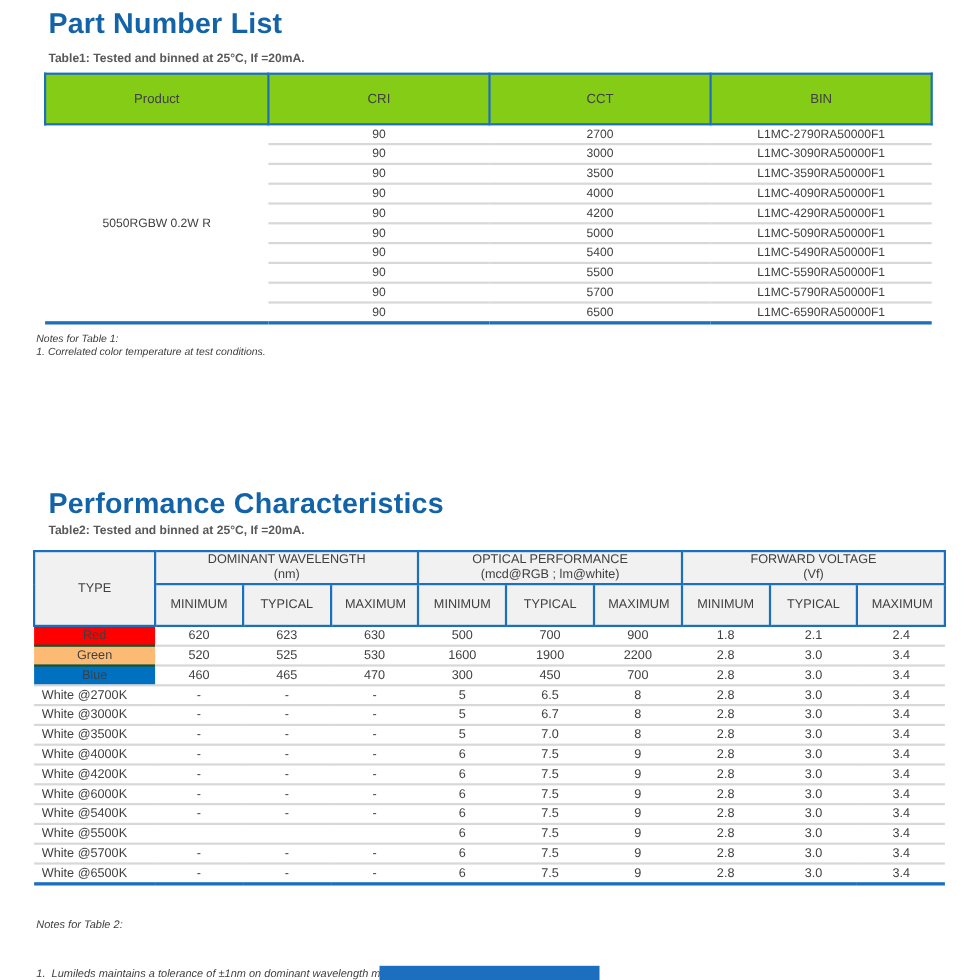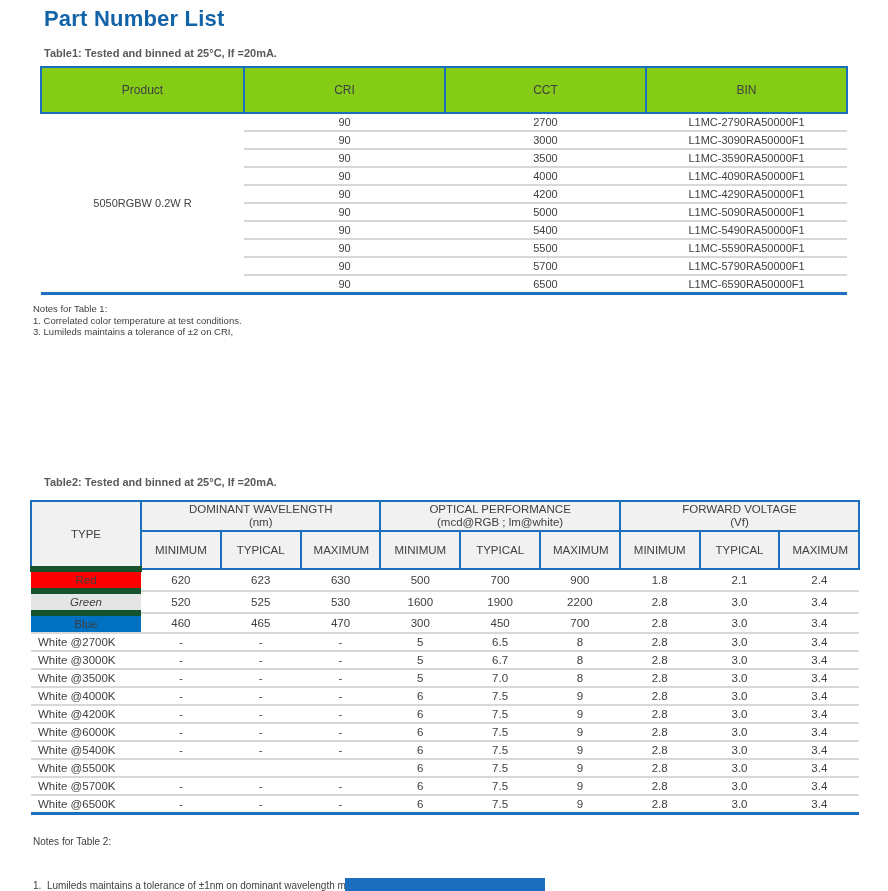--- a/index.html
+++ b/index.html
@@ -8,21 +8,21 @@
     position: relative;
     width: 888px;
     height: 891px;
     background: #ffffff;
     font-family: "Liberation Sans", sans-serif;
     overflow: hidden;
   }
   .section-title {
     margin: 0;
     color: #1363A9;
-    font-size: 22px;
+    font-size: 26px;
     font-weight: bold;
     letter-spacing: 0.2px;
     text-align: center;
   }
   .caption {
     font-size: 11px;
     font-weight: bold;
     color: #595959;
   }
   table { border-collapse: collapse; table-layout: fixed; }
@@ -73,25 +73,25 @@
     color: #404040;
     border-top: 2px solid #D8D8D8;
     padding: 0;
     line-height: 16px;
   }
   .table2 tbody td.type { text-align: left; padding-left: 7px; }
   .table2 tbody td.type.colored {
     text-align: center;
     padding-left: 0;
     color: #3F3F3F;
-    border-top: 6px solid #14532d;
+    border-top: 2px solid #14532d;
   }
 
   
-  .notes { color: #404040; }
+  .notes { color: #404040; font-style: italic; }
   .notes1 { position: absolute; left: 33px; top: 303px; width: 826px; font-size: 9.5px; line-height: 11.5px; }
   .notes1 .note-item { padding-left: 11px; text-indent: -11px; }
   .notes2 { position: absolute; left: 33px; top: 806px; width: 820px; font-size: 10px; line-height: 14.5px; white-space: pre-wrap; }
   .notes2 .note-item { padding-left: 14px; text-indent: -14px; }
 
   
   .t1-title { position: absolute; left: 44px; top: 6px; }
   .cap1 { position: absolute; left: 44px; top: 47px; }
   .t2-title { position: absolute; left: 44px; top: 442px; }
   .cap2 { position: absolute; left: 44px; top: 476px; }
@@ -171,23 +171,23 @@
           <td>90</td>
           <td>6500</td>
           <td>L1MC-6590RA50000F1</td>
         </tr>
       </tbody>
   </table>
 
   <div class="notes notes1">
     <div class="note-title">Notes for Table 1:</div>
     <div class="note-item">1. Correlated color temperature at test conditions.</div>
-    <div class="note-item">3. Lumileds maintains a tolerance of ±2 on CRI,</div>
   </div>
 
+  <h1 class="section-title t2-title">Performance Characteristics</h1>
   <div class="caption cap2">Table2: Tested and binned at 25°C, If =20mA.</div>
 
   <table class="table2">
     <colgroup>
       <col class="c-type">
       <col class="c-val">
         <col class="c-val">
         <col class="c-val">
       <col class="c-val">
         <col class="c-val">
@@ -231,21 +231,21 @@
           <td>623</td>
           <td>630</td>
           <td>500</td>
           <td>700</td>
           <td>900</td>
           <td>1.8</td>
           <td>2.1</td>
           <td>2.4</td>
         </tr>
         <tr>
-          <td class="type colored" style="background: #e5e5e5; font-style: italic;">Green</td>
+          <td class="type colored" style="background: #fdba74;">Green</td>
           <td>520</td>
           <td>525</td>
           <td>530</td>
           <td>1600</td>
           <td>1900</td>
           <td>2200</td>
           <td>2.8</td>
           <td>3.0</td>
           <td>3.4</td>
         </tr>

